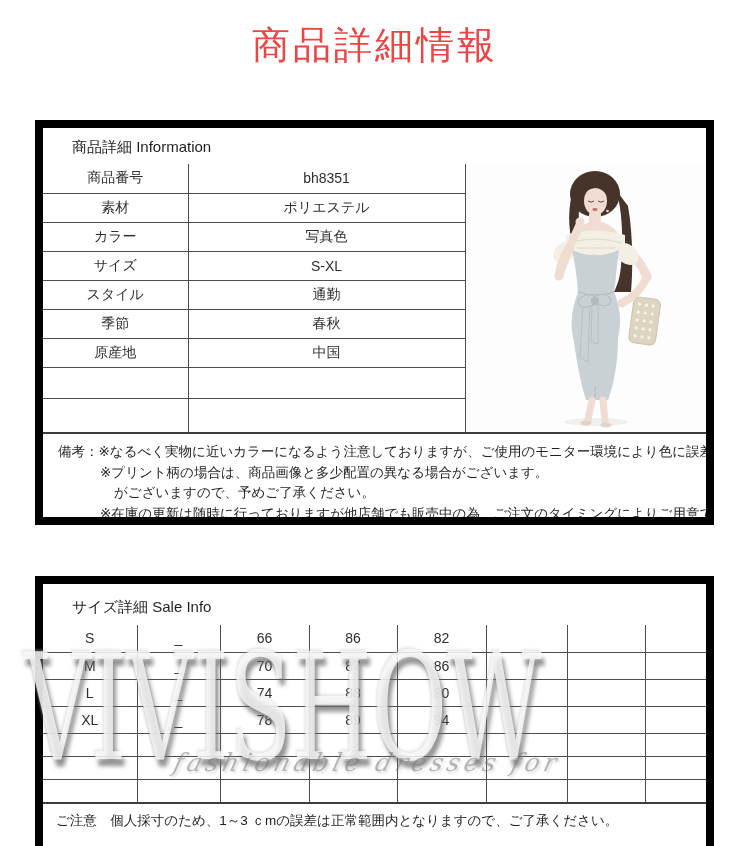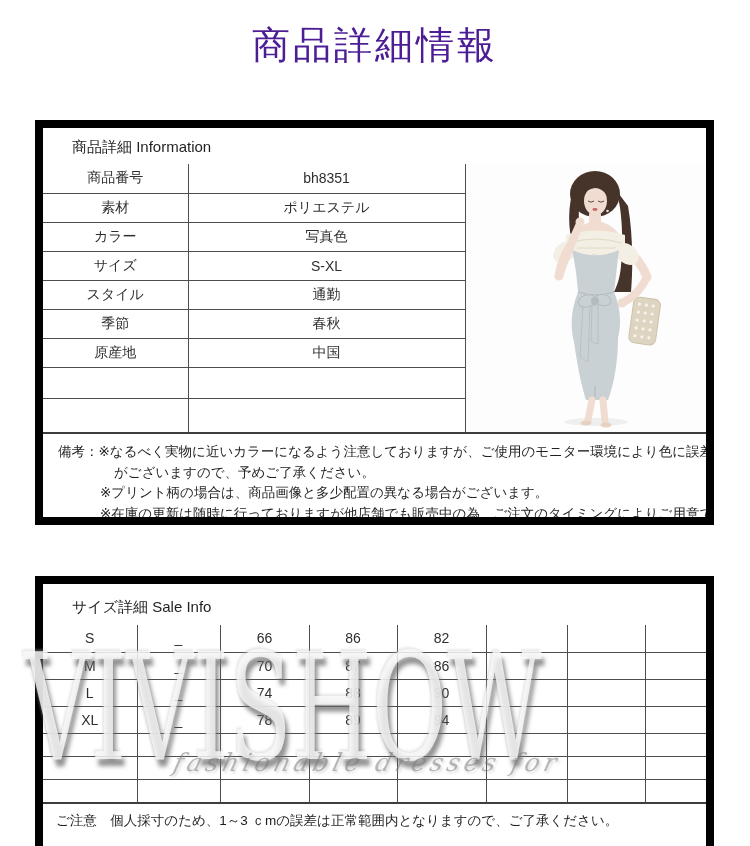--- a/index.html
+++ b/index.html
@@ -5,21 +5,21 @@
   * { box-sizing: border-box; margin: 0; padding: 0; }
   html,body { background:#ffffff; }
   body { width:750px; height:846px; overflow:hidden; }
   .page {
     position:relative; width:750px; height:846px; background:#fff;
     font-family:"Liberation Sans","DejaVu Sans",sans-serif; color:#2e2e2e;
   }
   .title {
     position:absolute; top:20px; left:0; width:100%;
     text-align:center; font-family:"DejaVu Serif","Liberation Serif",serif;
-    font-weight:400; font-size:38px; letter-spacing:3px; color:#4c1d95;
+    font-weight:400; font-size:38px; letter-spacing:3px; color:#ef4444;
   }
   .box {
     position:absolute; left:35px; width:679px;
     border:8px solid #000000; background:#fff; overflow:hidden;
   }
   .info-box { top:120px; height:405px; }
   .size-box { top:576px; height:286px; }
   .box-header {
     height:36px; line-height:37px; padding-left:29px;
     font-size:15px; color:#1f1f1f;
@@ -187,22 +187,22 @@
           <td></td>
         </tr>
         <tr class="r-empty2">
           <td></td>
           <td></td>
         </tr>
       </tbody>
     </table>
     <div class="notes">
       <div class="note-line"><span>備考：</span><span>※なるべく実物に近いカラーになるよう注意しておりますが、ご使用のモニター環境により色に誤差が生じる場合</span></div>
+      <div class="note-line note-ind1">※プリント柄の場合は、商品画像と多少配置の異なる場合がございます。</div>
       <div class="note-line note-ind2">がございますので、予めご了承ください。</div>
-      <div class="note-line note-ind1">※プリント柄の場合は、商品画像と多少配置の異なる場合がございます。</div>
       <div class="note-line note-ind1">※在庫の更新は随時に行っておりますが他店舗でも販売中の為、ご注文のタイミングによりご用意できない場合もご</div>
       <div class="note-line note-ind2">ざいます、その場合はお客様には必ず連絡をいたしますので予めご了承ください。</div>
     </div>
   </section>
 
   <section class="box size-box">
     <div class="box-header">サイズ詳細 Sale Info</div>
     <table class="size-table">
       <colgroup>
         <col style="width:94px">

